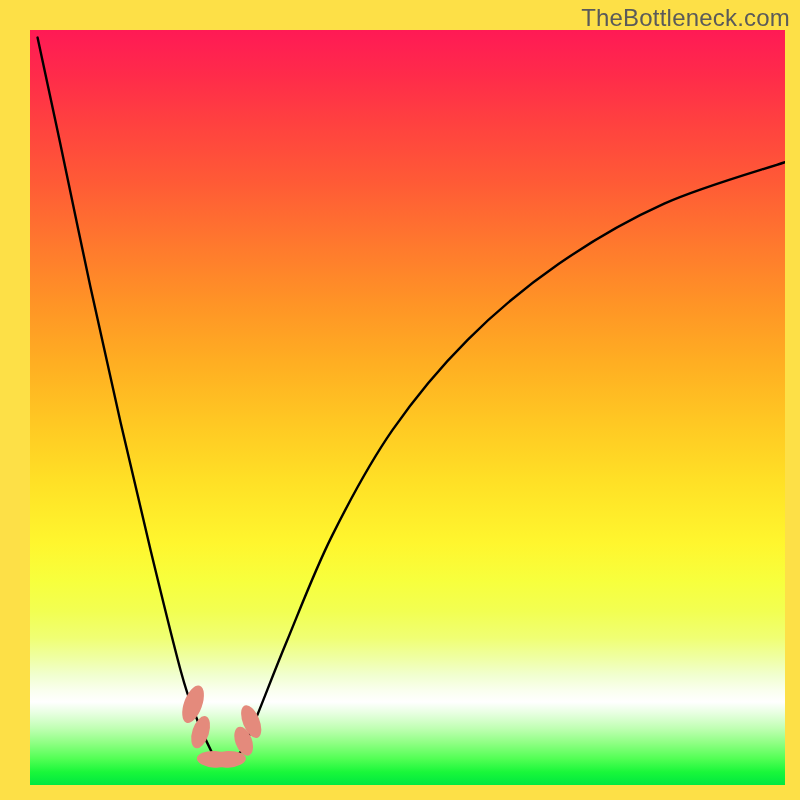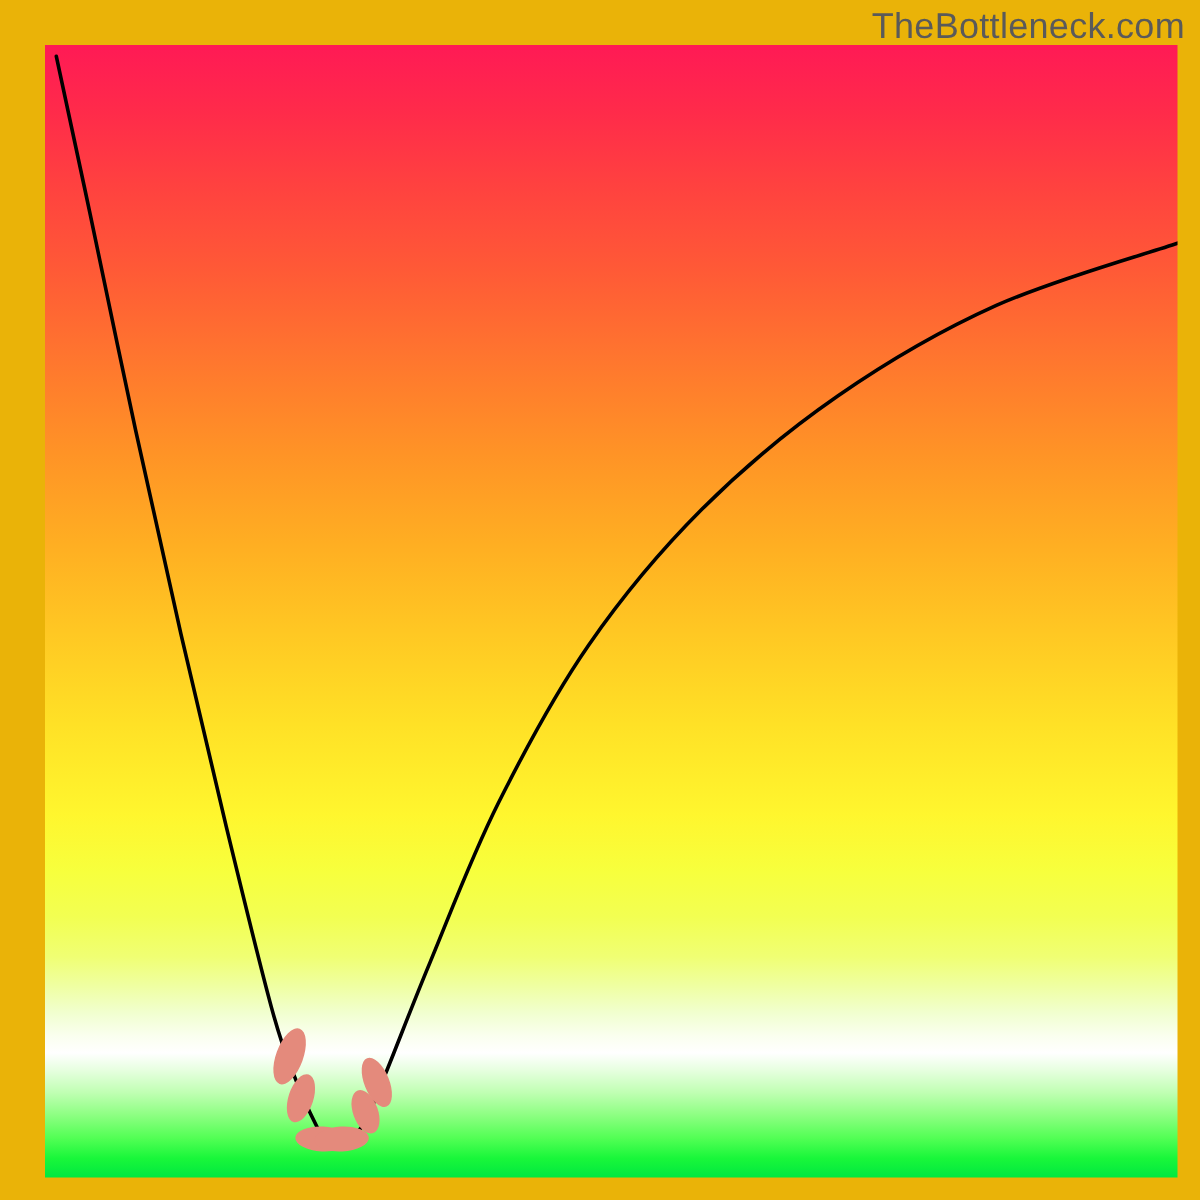--- a/index.html
+++ b/index.html
@@ -5,21 +5,21 @@
   * { margin: 0; padding: 0; box-sizing: border-box; }
   html, body { width: 800px; height: 800px; overflow: hidden; }
   body {
     background: #000;
     font-family: Arial, Helvetica, sans-serif;
   }
   .frame {
     position: absolute;
     left: 0; top: 0;
     width: 800px; height: 800px;
-    background: #eab308;
+    background: #fde047;
     padding-left: 29px;
   }
   .watermark {
     position: absolute;
     top: 4px;
     right: 10px;
     color: #5a5a5a;
     font-size: 24px;
     font-weight: 500;
     letter-spacing: 0.2px;

